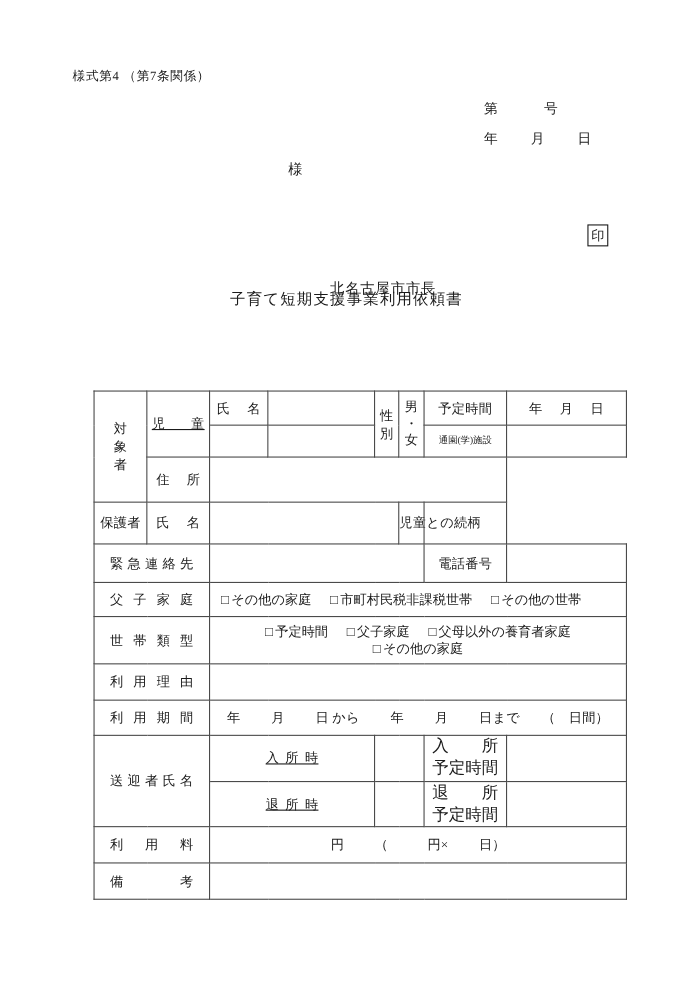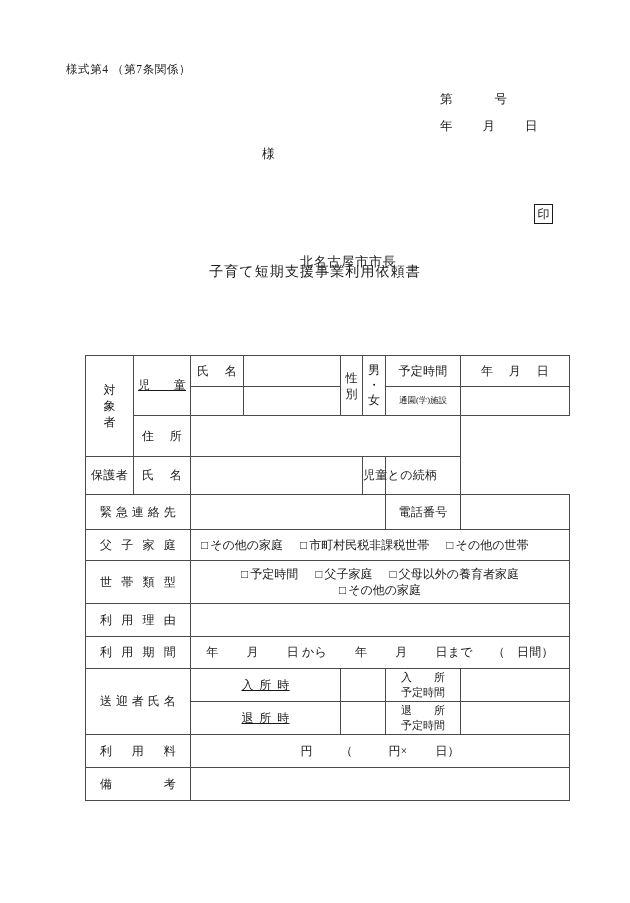--- a/index.html
+++ b/index.html
@@ -142,21 +142,21 @@
 
   .vlabel {
     writing-mode: horizontal-tb;
     line-height: 30px;
     font-size: 12px;
   }
   .vlabel span { display: block; }
 
   .tiny { font-size: 8.5px; letter-spacing: 0px; margin-top: 16px; }
 
-  .two-line { font-size: 11px; line-height: 1.25; }
+  .two-line { font-size: 15px; line-height: 1.25; }
   .two-line span { display: block; }
 
   .chk-cell {
     text-align: left;
     padding: 4px 0 4px 8px;
     font-size: 12px;
     line-height: 1.5;
   }
   .chk { margin-right: 2px; }
   .chk-gap { display: inline-block; width: 14px; }

